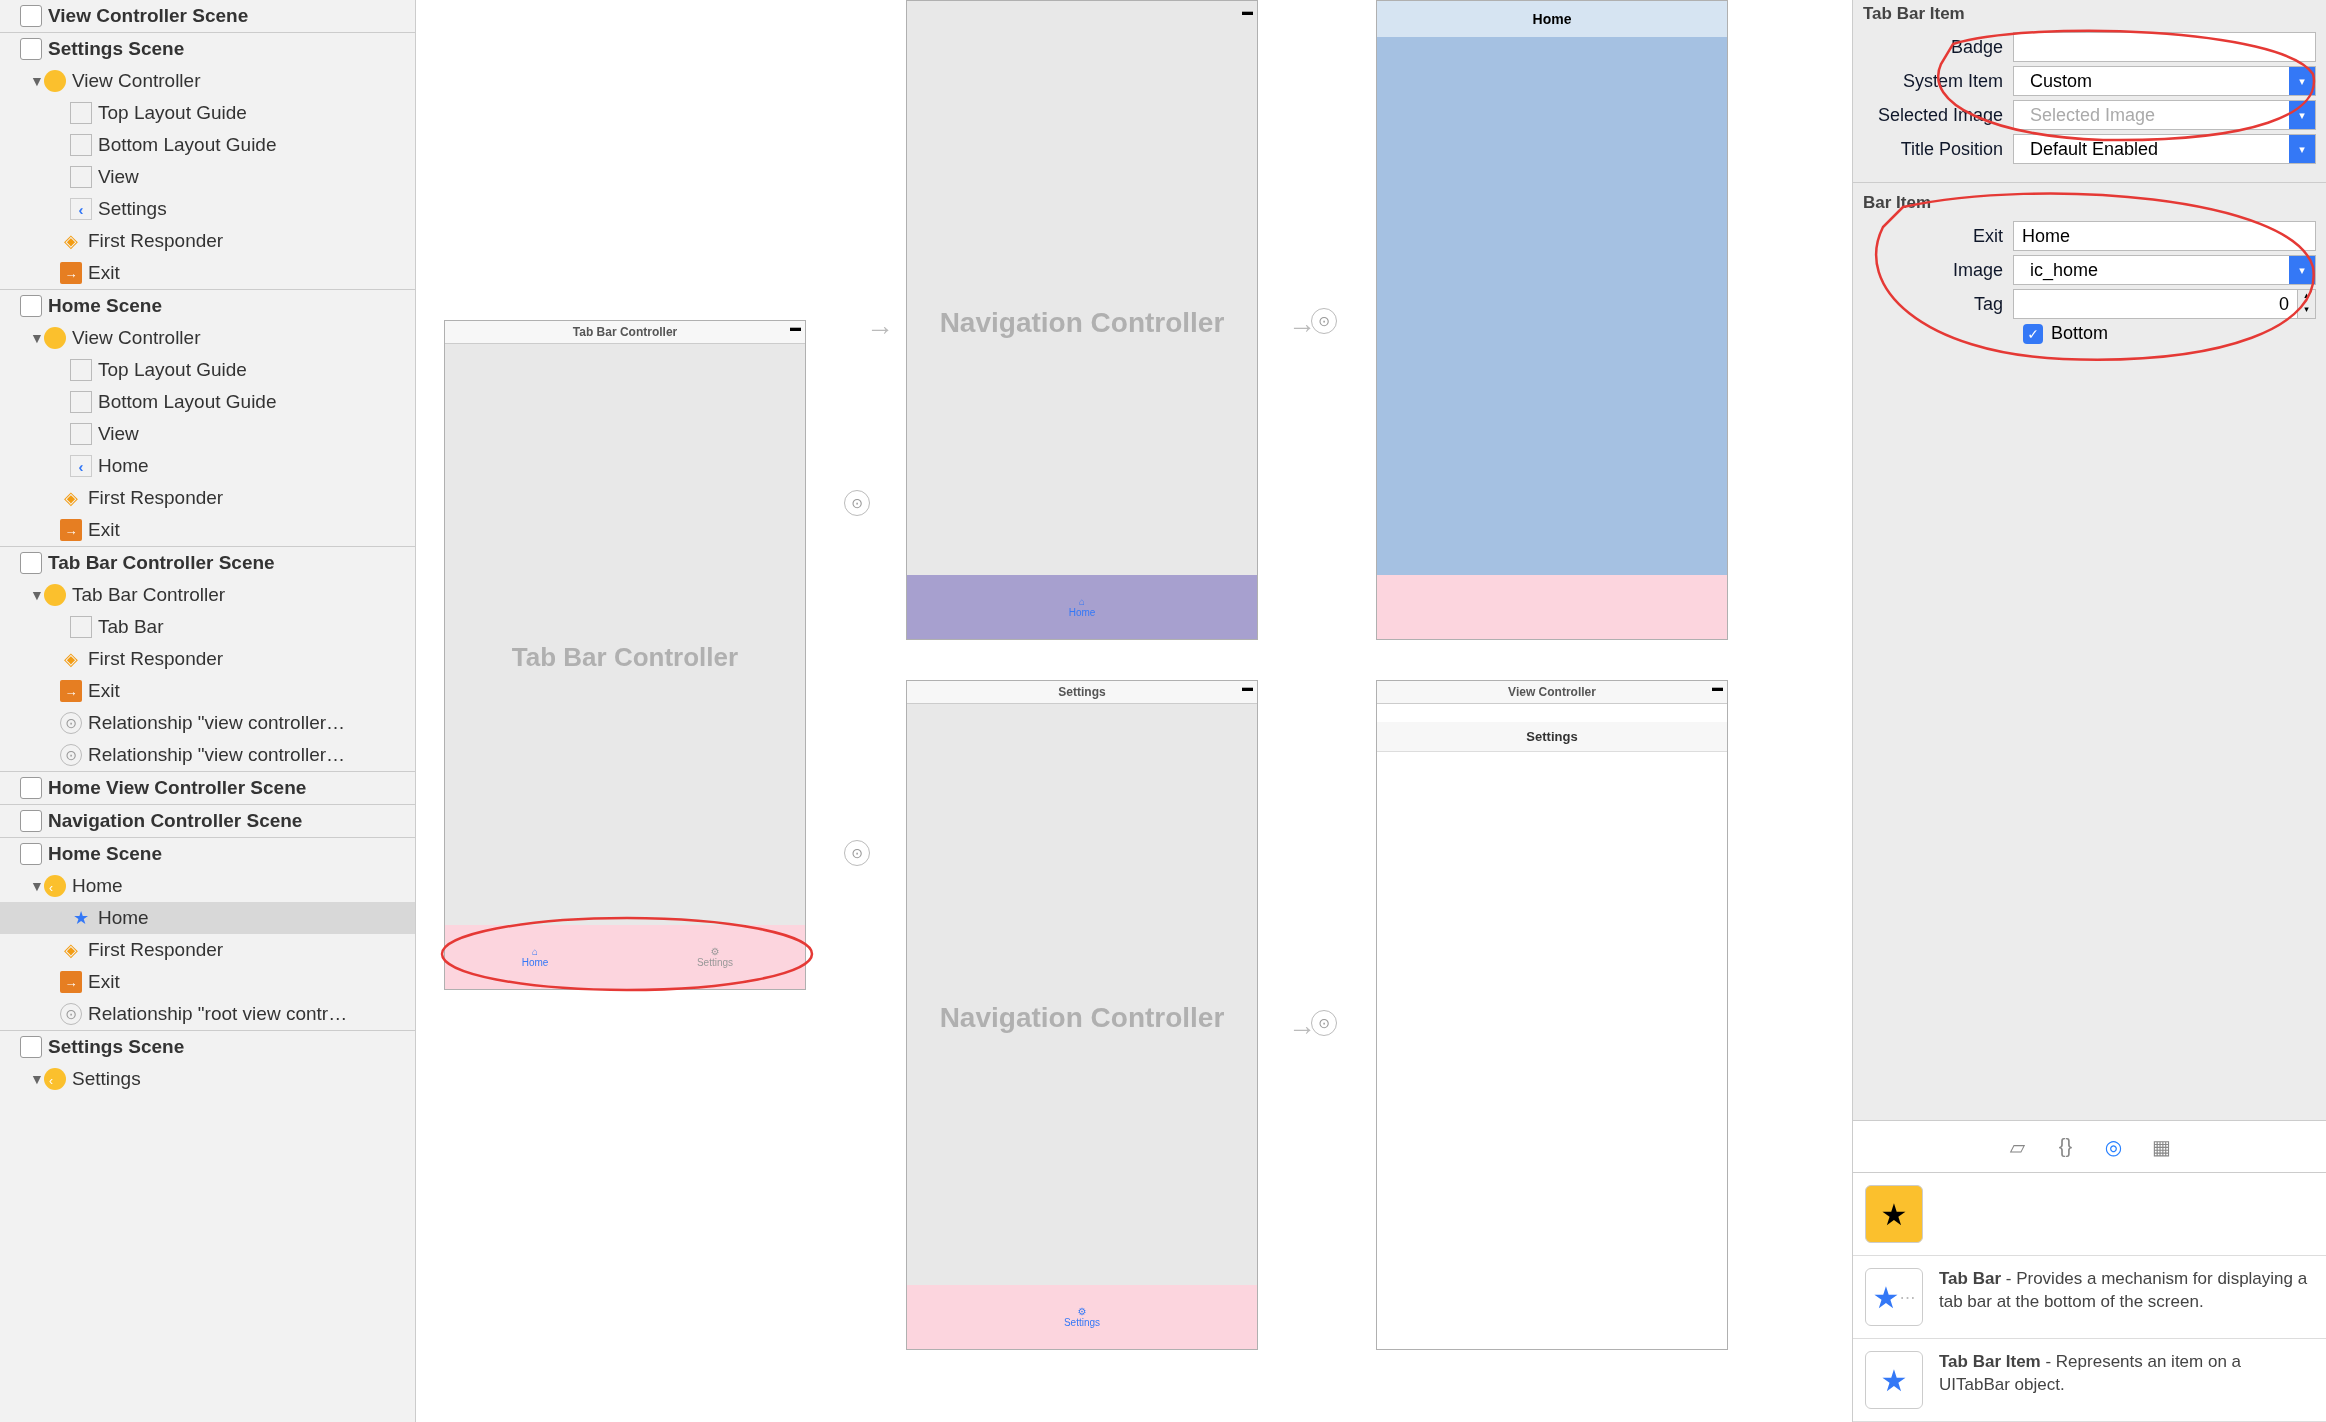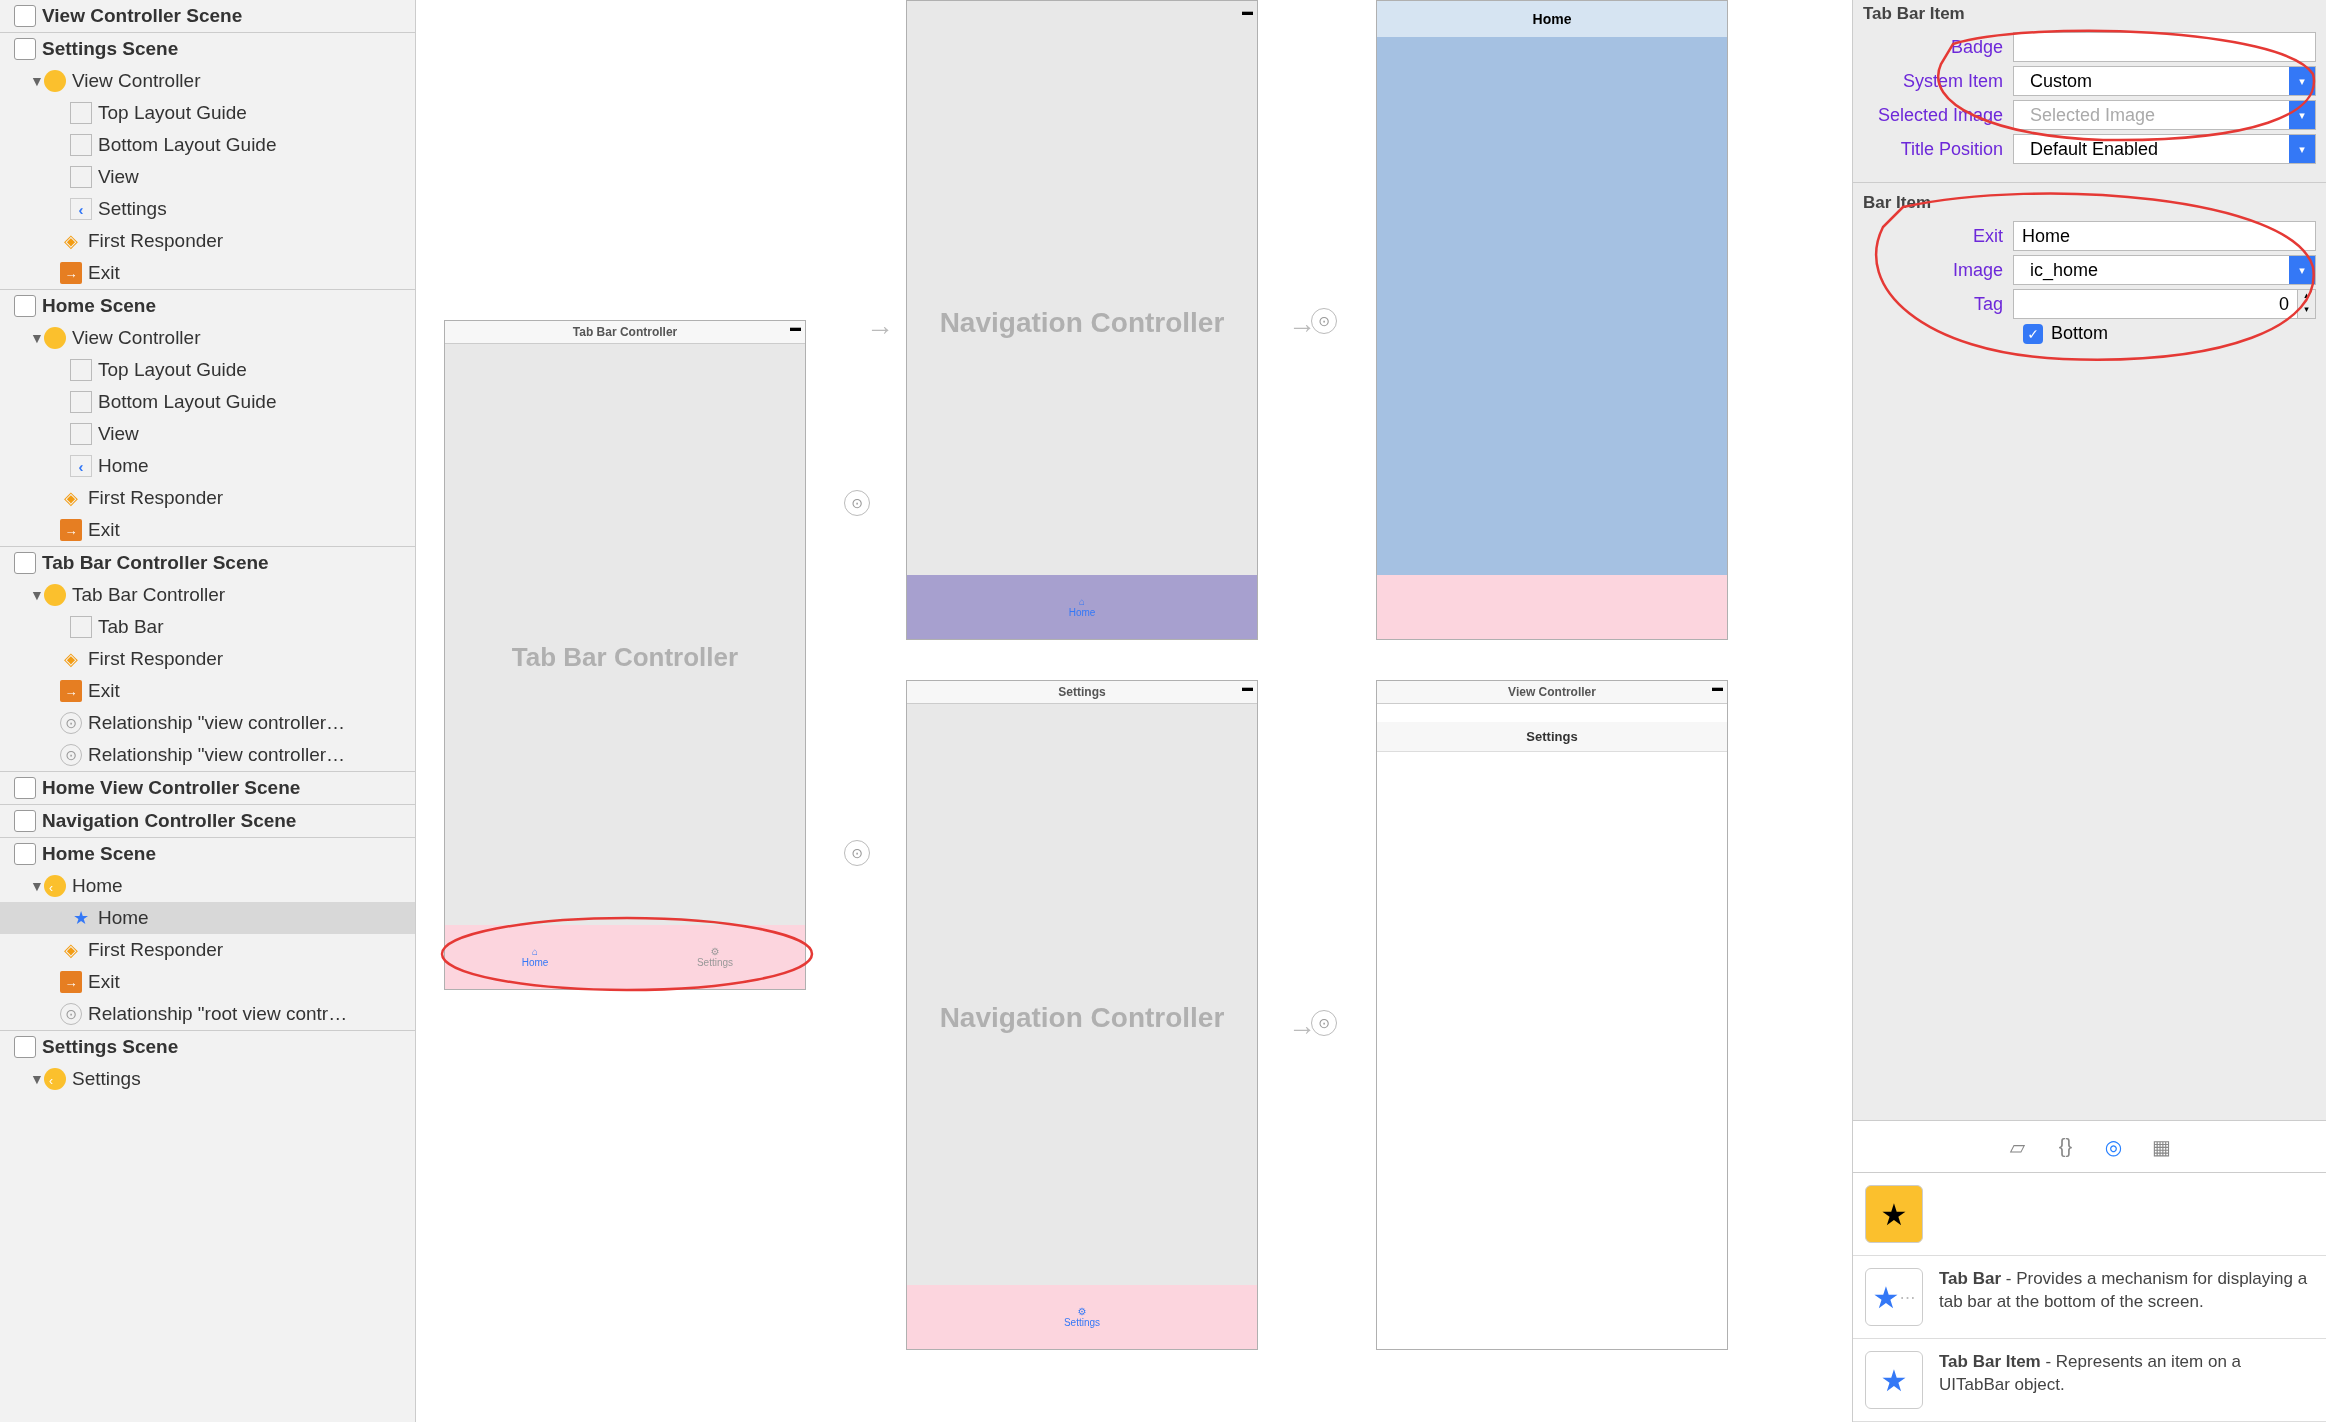--- a/index.html
+++ b/index.html
@@ -1,20 +1,20 @@
 <!DOCTYPE html>
 <html><head>
 <meta charset="utf-8">
 <style>
 * { margin: 0; padding: 0; box-sizing: border-box; font-family: -apple-system, "Helvetica Neue", Arial, sans-serif; }
 body { background: #fff; height: 1422px; width: 2326px; overflow: hidden; position: relative; }
 
 
 .outline { position: absolute; left: 0; top: 0; width: 416px; height: 100%; background: #f2f2f2; border-right: 1px solid #ccc; overflow-y: auto; }
-.outline-row { display: flex; align-items: center; height: 32px; font-size: 19px; color: #333; padding-left: 14px; cursor: default; }
+.outline-row { display: flex; align-items: center; height: 32px; font-size: 19px; color: #333; padding-left: 20px; cursor: default; }
 .outline-row.bold { font-weight: 600; }
 .outline-row.selected { background: #d8d8d8; }
 .outline-row .disc { width: 12px; display: inline-block; text-align: center; color: #666; font-size: 14px; margin-right: 2px;}
 .outline-row .ic { width: 22px; height: 22px; margin-right: 6px; display: inline-flex; align-items: center; justify-content: center; flex-shrink: 0; }
 .outline .indent1 { padding-left: 30px; }
 .outline .indent2 { padding-left: 70px; }
 .outline .indent3 { padding-left: 60px; }
 .outline hr { border: none; border-top: 1px solid #ccc; }
 
 .ic-scene { border: 1px solid #999; border-radius: 3px; background: #fff; }
@@ -42,21 +42,21 @@
 .tab-item.blue { color:#3478f6; }
 .tab-item.grey { color:#999; }
 .seg-arrow { position:absolute; color:#bbb; font-size:28px; }
 .seg-dot { position:absolute; width:26px; height:26px; border:1px solid #bbb; border-radius:50%; background:#fff; display:flex; align-items:center; justify-content:center; color:#999; font-size:14px;}
 
 
 .inspector { position: absolute; right: 0; top: 0; width: 474px; height: 100%; background: #ececec; border-left:1px solid #ccc; display:flex; flex-direction:column;}
 .insp-head { font-size: 17px; font-weight: 600; padding: 4px 10px; color:#444;}
 .insp-form { padding: 4px 10px 14px 10px; }
 .form-row { display:flex; align-items:center; margin-bottom:4px; }
-.form-row label { width: 150px; text-align:right; font-size:18px; color:#6d28d9; padding-right:10px;}
+.form-row label { width: 150px; text-align:right; font-size:18px; color:#0f172a; padding-right:10px;}
 .form-row .field { flex:1; height:30px; background:#fff; border:1px solid #bbb; font-size:18px; padding:3px 8px; display:flex; align-items:center;}
 .form-row .dropdown { flex:1; height:30px; background:#fff; border:1px solid #bbb; display:flex; align-items:center; }
 .form-row .dropdown span { flex:1; padding:0 16px; font-size:18px;}
 .form-row .dropdown .arr { width:26px; height:100%; background:#3478f6; color:#fff; display:flex; align-items:center; justify-content:center; font-size:11px;}
 .form-row .placeholder { color:#aaa; }
 .checkbox-row { display:flex; align-items:center; padding-left:160px; margin-top:2px;}
 .checkbox-row .cb { width:20px; height:20px; background:#3478f6; border-radius:4px; color:#fff; font-size:14px; display:flex; align-items:center; justify-content:center; margin-right:8px;}
 .checkbox-row span { font-size:18px;}
 
 .insp-spacer { flex:1; background:#ececec; }

